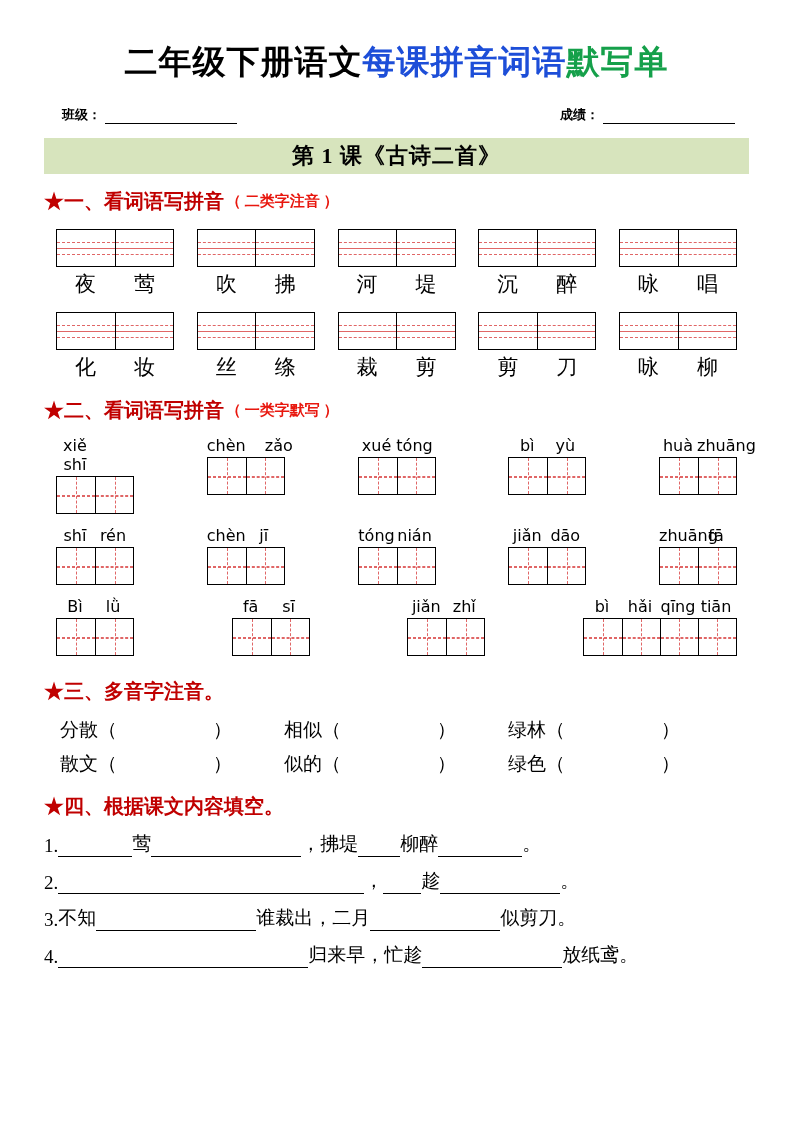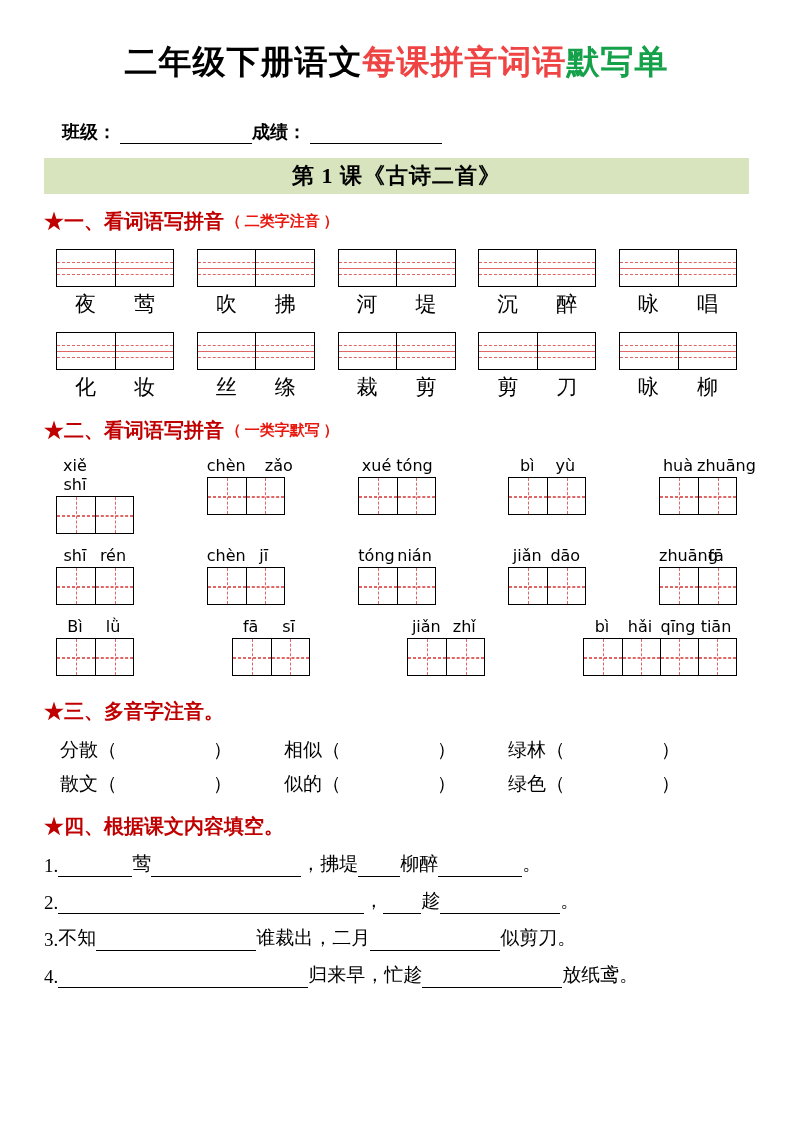--- a/index.html
+++ b/index.html
@@ -26,29 +26,30 @@
   
   .title {
     text-align: center;
     font-size: 33px;
     font-weight: bold;
     letter-spacing: 1px;
     white-space: nowrap;
     margin-top: 6px;
   }
   .title .seg-black { color: #000000; }
-  .title .seg-red   { color: #ef4444; }
+  .title .seg-red   { color: #1d4ed8; }
   .title .seg-green { color: #15a04a; }
 
   
   .info-line {
-    margin-top: 35px;
-    display: flex;
+    margin-top: 20px;
+    display: flex;
+    justify-content: space-between;
     padding: 0 14px 0 18px;
-    font-size: 18px;
+    font-size: 13px;
     font-weight: bold;
   }
   .info-item { display: flex; align-items: flex-end; }
   .info-label { white-space: nowrap; }
   .info-blank {
     display: inline-block;
     border-bottom: 1.6px solid #000;
     width: 132px;
     margin-left: 4px;
     height: 18px;

